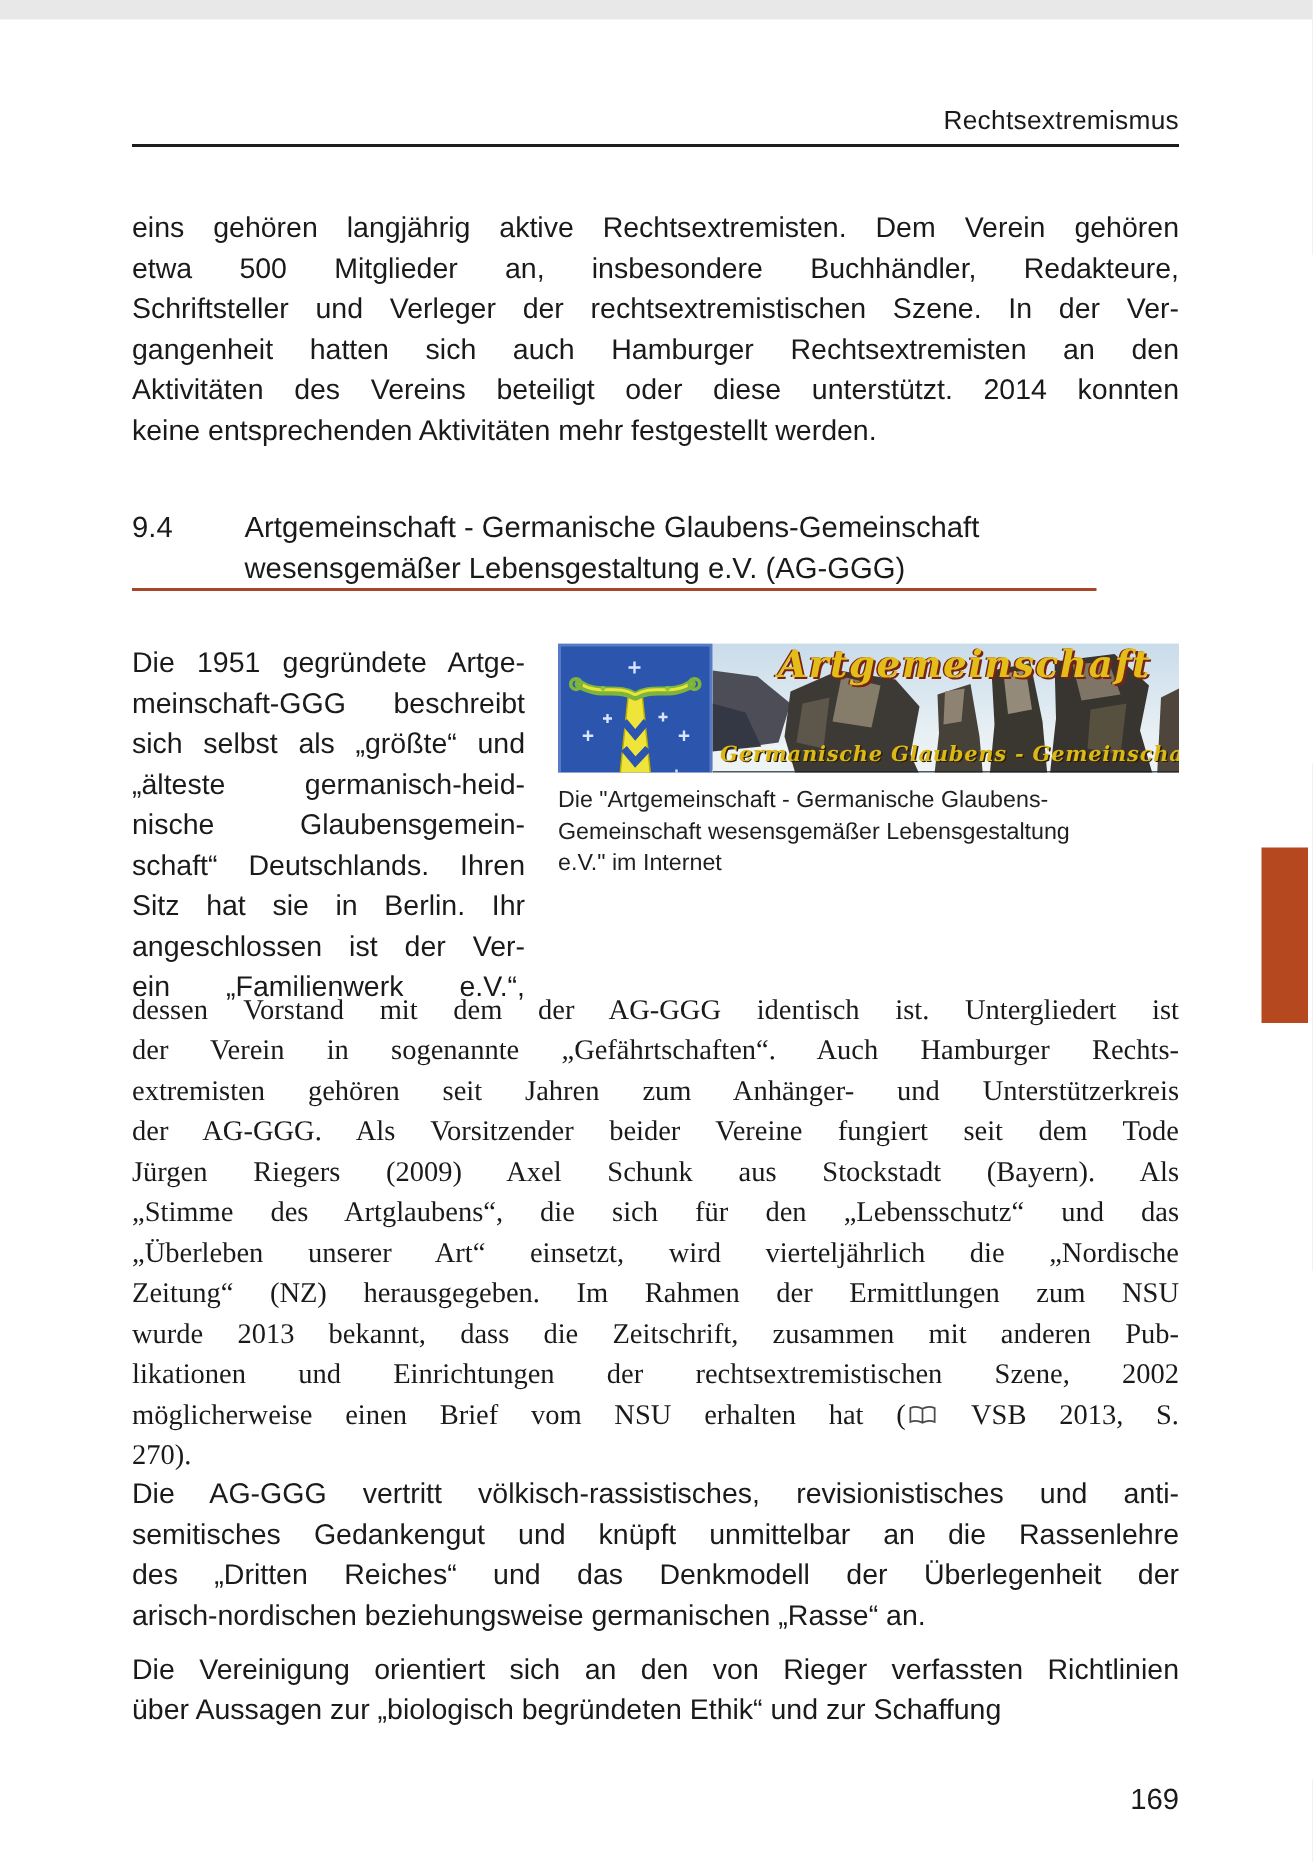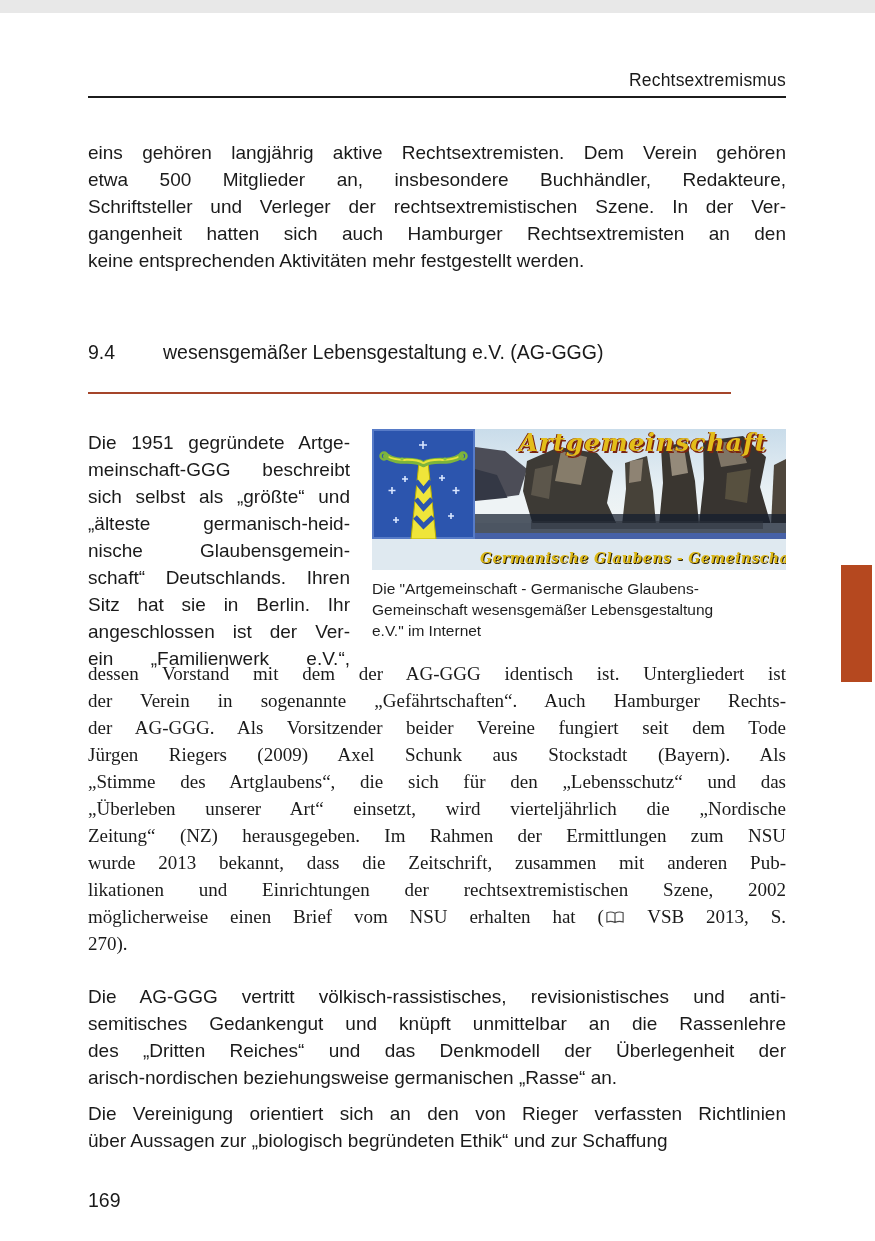--- a/index.html
+++ b/index.html
@@ -26,21 +26,21 @@
   .heading .num { width:75px; flex:0 0 75px; line-height:27px; }
   .heading .titles div { line-height:27px; }
   .heading-rule { top:379px; width:643px; height:2px; background:var(--heading-rule,#a5452a); }
 
   
   .twocol { top:416px; display:flex; }
   .col-left { width:262px; flex:0 0 262px; margin-right:22px; }
   .figure { width:414px; flex:0 0 414px; }
 
   
-  .banner { position:relative; width:414px; height:141px; overflow:hidden; background:#dfe9f0; }
+  .banner { position:relative; width:414px; height:86px; overflow:hidden; background:#dfe9f0; }
   .banner-blue { position:absolute; left:0; top:0; width:103px; height:110px;
                  background:var(--banner-blue,#2c55ae); box-shadow:inset 0 0 0 2px rgba(140,170,230,.45); }
   .banner-photo { position:absolute; left:103px; top:0; width:311px; height:110px; }
   .banner-title {
     position:absolute; left:135px; top:1px; width:272px; text-align:center;
     font-family:"DejaVu Serif","Liberation Serif",serif; font-weight:bold; font-style:italic;
     font-size:25px; letter-spacing:1px; color:var(--banner-title-yellow,#e3bd1a);
     text-shadow:1.5px 1.5px 0 #7a2410, -1px 0 0 #7a2410; line-height:26px;
   }
   .banner-subtitle {
@@ -51,47 +51,49 @@
   }
   .caption { margin-top:8px; font-size:15.5px; line-height:21px; color:#1f1f1f; }
   .caption .ln { font-size:15.5px; line-height:21px; }
 
   
   .p1 { top:126px; }
   .p2 { top:647px;font-family:Liberation Serif, serif; }
   .p3 { top:970px; }
   .p4 { top:1087px; }
 
-  .page-number { top:1176px; text-align:left; font-size:19.5px; }
+  .page-number { top:1176px; text-align:right; font-size:19.5px; }
 
   .edge-tab { position:absolute; right:3px; top:552px; width:31px; height:117px;
               background:var(--edge-tab,#b24a1e); }
 
   .book-icon { display:inline-block; width:18px; height:13px; vertical-align:-1px; margin:0 2px; }
   .book-icon svg { display:block; width:100%; height:100%; }
 </style>
 </head>
 <body>
 
 <div class="page">
 
   <div class="abs running-header">Rechtsextremismus</div>
   <div class="abs header-rule"></div>
 
   <div class="abs p1">
       <div class="ln jl">eins gehören langjährig aktive Rechtsextremisten. Dem Verein gehören</div>
       <div class="ln jl">etwa 500 Mitglieder an, insbesondere Buchhändler, Redakteure,</div>
       <div class="ln jl">Schriftsteller und Verleger der rechtsextremistischen Szene. In der Ver-</div>
       <div class="ln jl">gangenheit hatten sich auch Hamburger Rechtsextremisten an den</div>
+      <div class="ln jl">Aktivitäten des Vereins beteiligt oder diese unterstützt. 2014 konnten</div>
       <div class="ln ll">keine entsprechenden Aktivitäten mehr festgestellt werden.</div>
     </div>
 
   <div class="abs heading">
     <span class="num">9.4</span>
     <div class="titles">
+      <div>Artgemeinschaft - Germanische Glaubens-Gemeinschaft</div>
       <div>wesensgemäßer Lebensgestaltung e.V. (AG-GGG)</div>
     </div>
   </div>
   <div class="abs heading-rule"></div>
 
   <div class="abs twocol">
     <div class="col-left">
         <div class="ln jl">Die 1951 gegründete Artge-</div>
         <div class="ln jl">meinschaft-GGG beschreibt</div>
         <div class="ln jl">sich selbst als „größte“ und</div>
@@ -185,20 +187,21 @@
           <div class="ln ll">Die "Artgemeinschaft - Germanische Glaubens-</div>
           <div class="ln ll">Gemeinschaft wesensgemäßer Lebensgestaltung</div>
           <div class="ln ll">e.V." im Internet</div>
         </div>
     </div>
   </div>
 
   <div class="abs p2">
       <div class="ln jl">dessen Vorstand mit dem der AG-GGG identisch ist. Untergliedert ist</div>
       <div class="ln jl">der Verein in sogenannte „Gefährtschaften“. Auch Hamburger Rechts-</div>
+      <div class="ln jl">extremisten gehören seit Jahren zum Anhänger- und Unterstützerkreis</div>
       <div class="ln jl">der AG-GGG. Als Vorsitzender beider Vereine fungiert seit dem Tode</div>
       <div class="ln jl">Jürgen Riegers (2009) Axel Schunk aus Stockstadt (Bayern). Als</div>
       <div class="ln jl">„Stimme des Artglaubens“, die sich für den „Lebensschutz“ und das</div>
       <div class="ln jl">„Überleben unserer Art“ einsetzt, wird vierteljährlich die „Nordische</div>
       <div class="ln jl">Zeitung“ (NZ) herausgegeben. Im Rahmen der Ermittlungen zum NSU</div>
       <div class="ln jl">wurde 2013 bekannt, dass die Zeitschrift, zusammen mit anderen Pub-</div>
       <div class="ln jl">likationen und Einrichtungen der rechtsextremistischen Szene, 2002</div>
       <div class="ln jl">möglicherweise einen Brief vom NSU erhalten hat (<span class="book-icon"><svg viewBox="0 0 20 14">
             <path d="M10 2.2 C7 0.6 3.6 0.6 1 1.7 L1 12 C3.6 11 7 11 10 12.6 C13 11 16.4 11 19 12 L19 1.7 C16.4 0.6 13 0.6 10 2.2 Z M10 2.2 L10 12.6" fill="none" stroke="#4a4a4a" stroke-width="1.3"></path>
           </svg></span> VSB 2013, S.</div>

